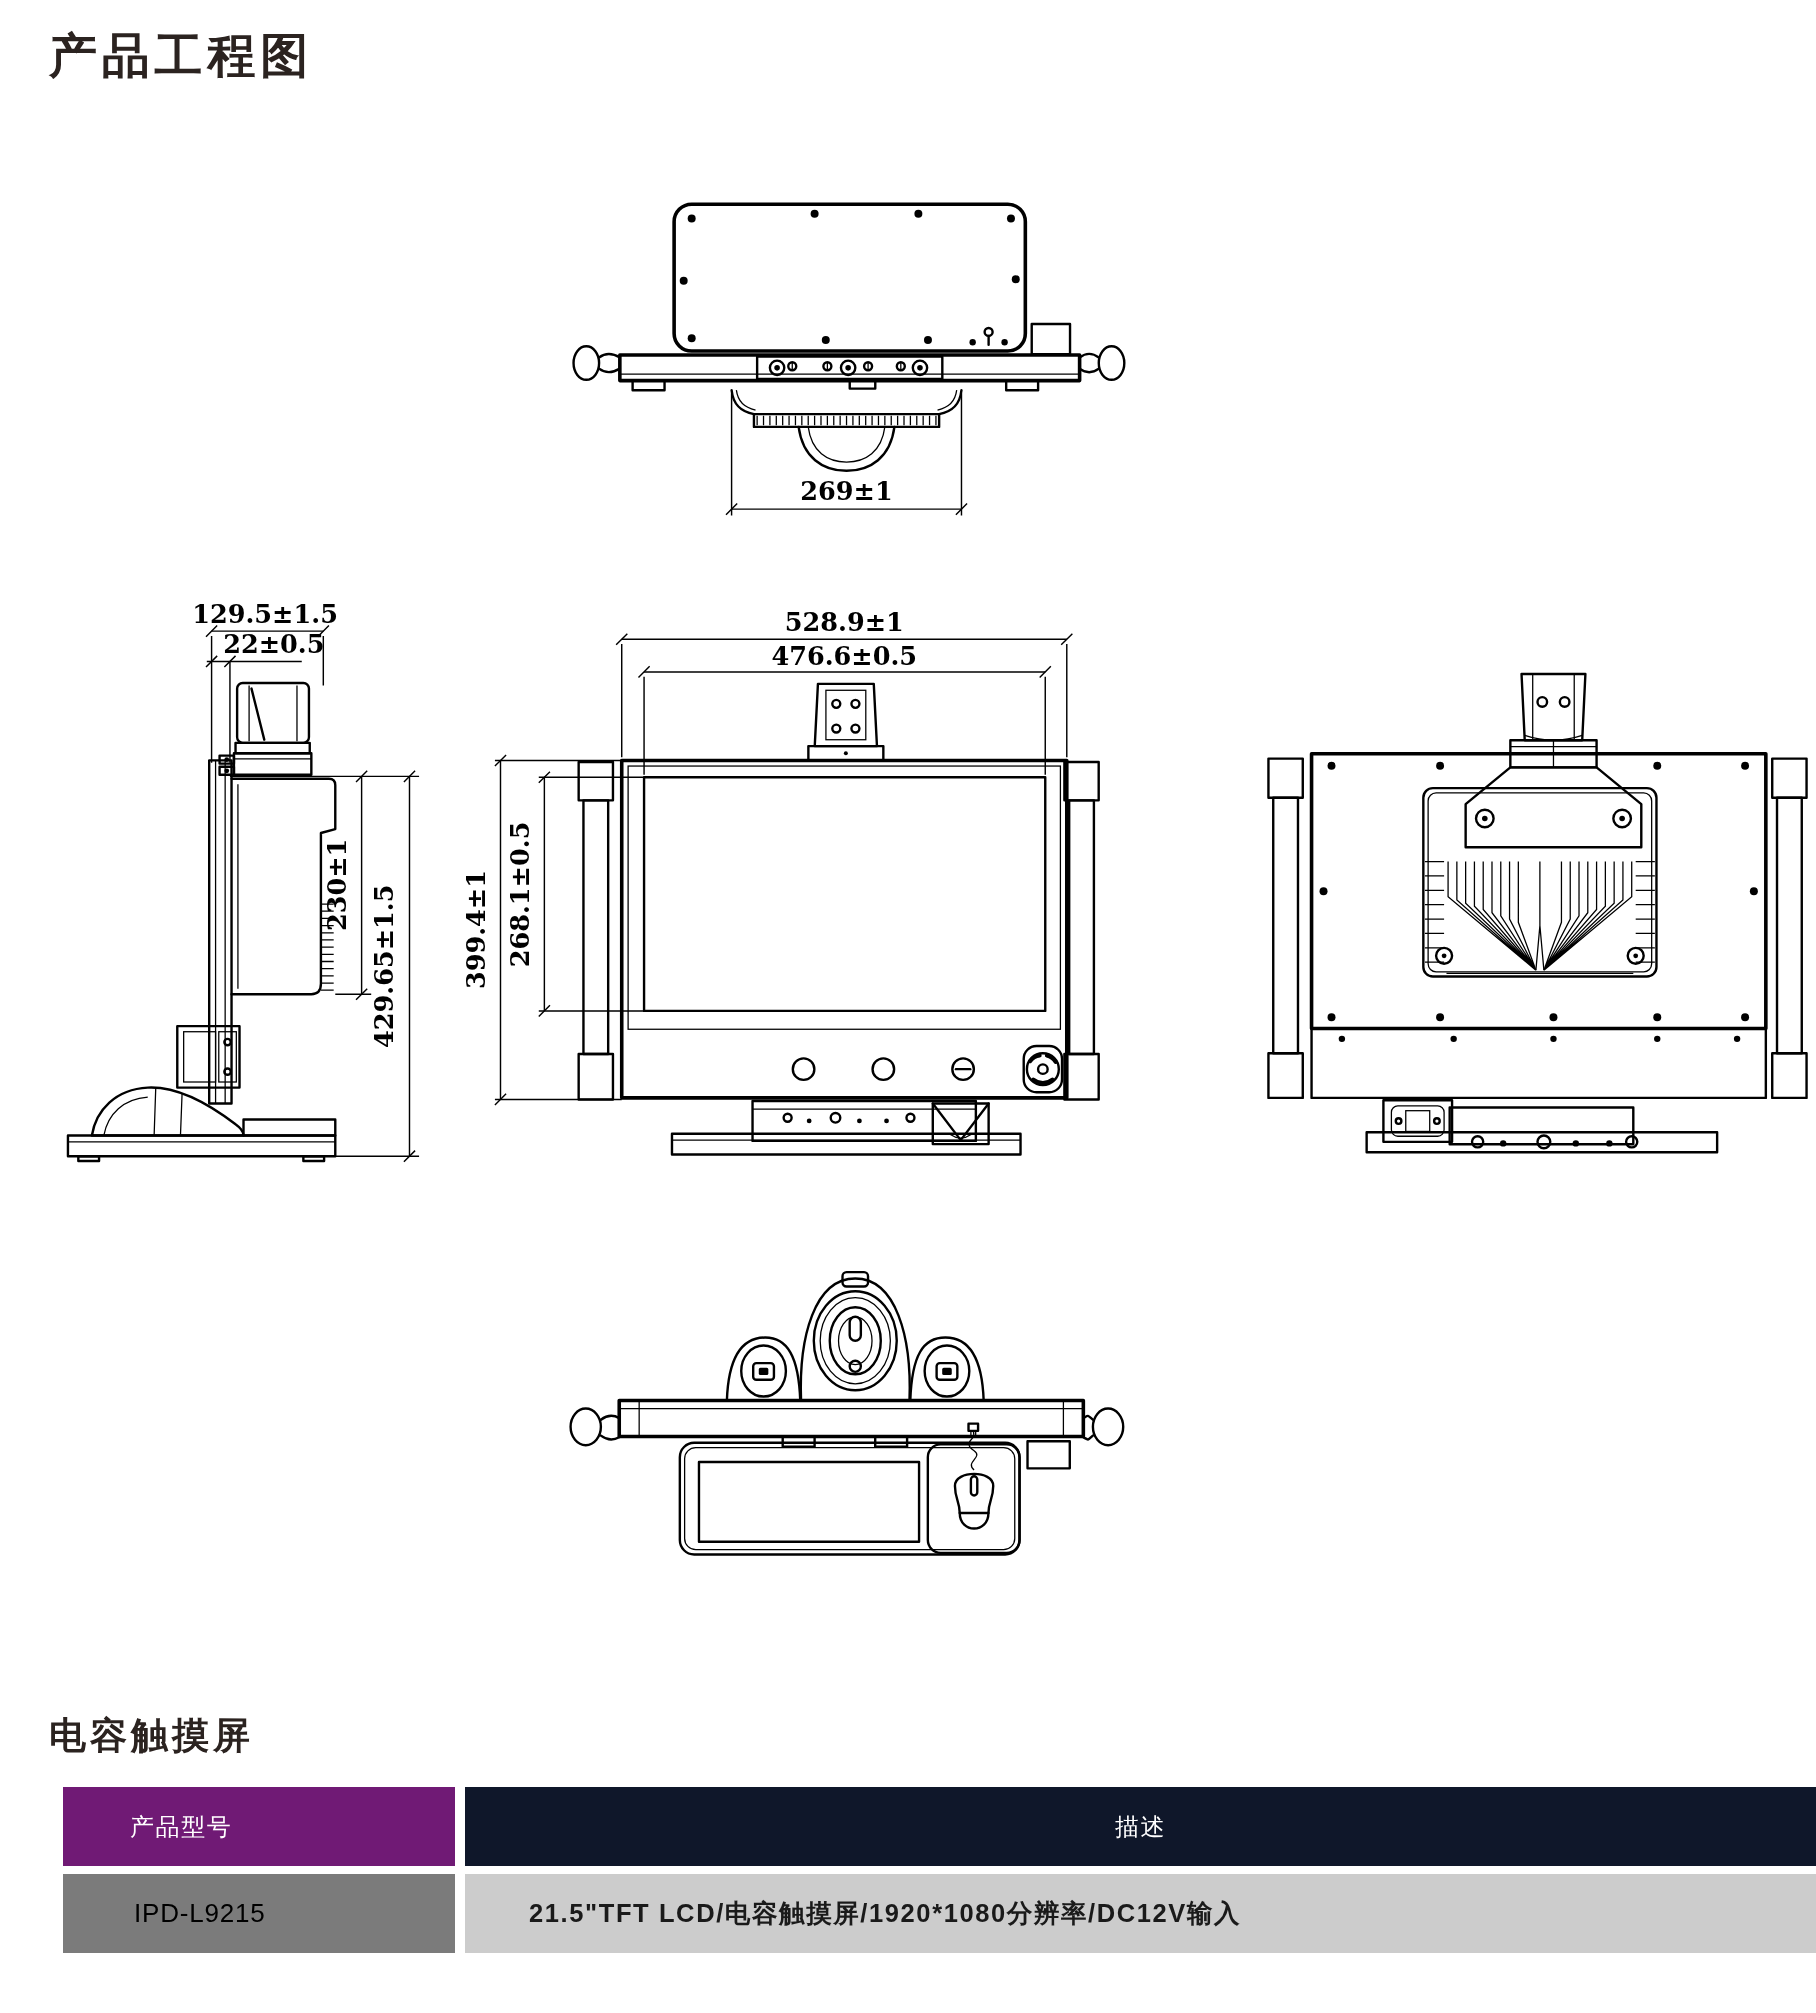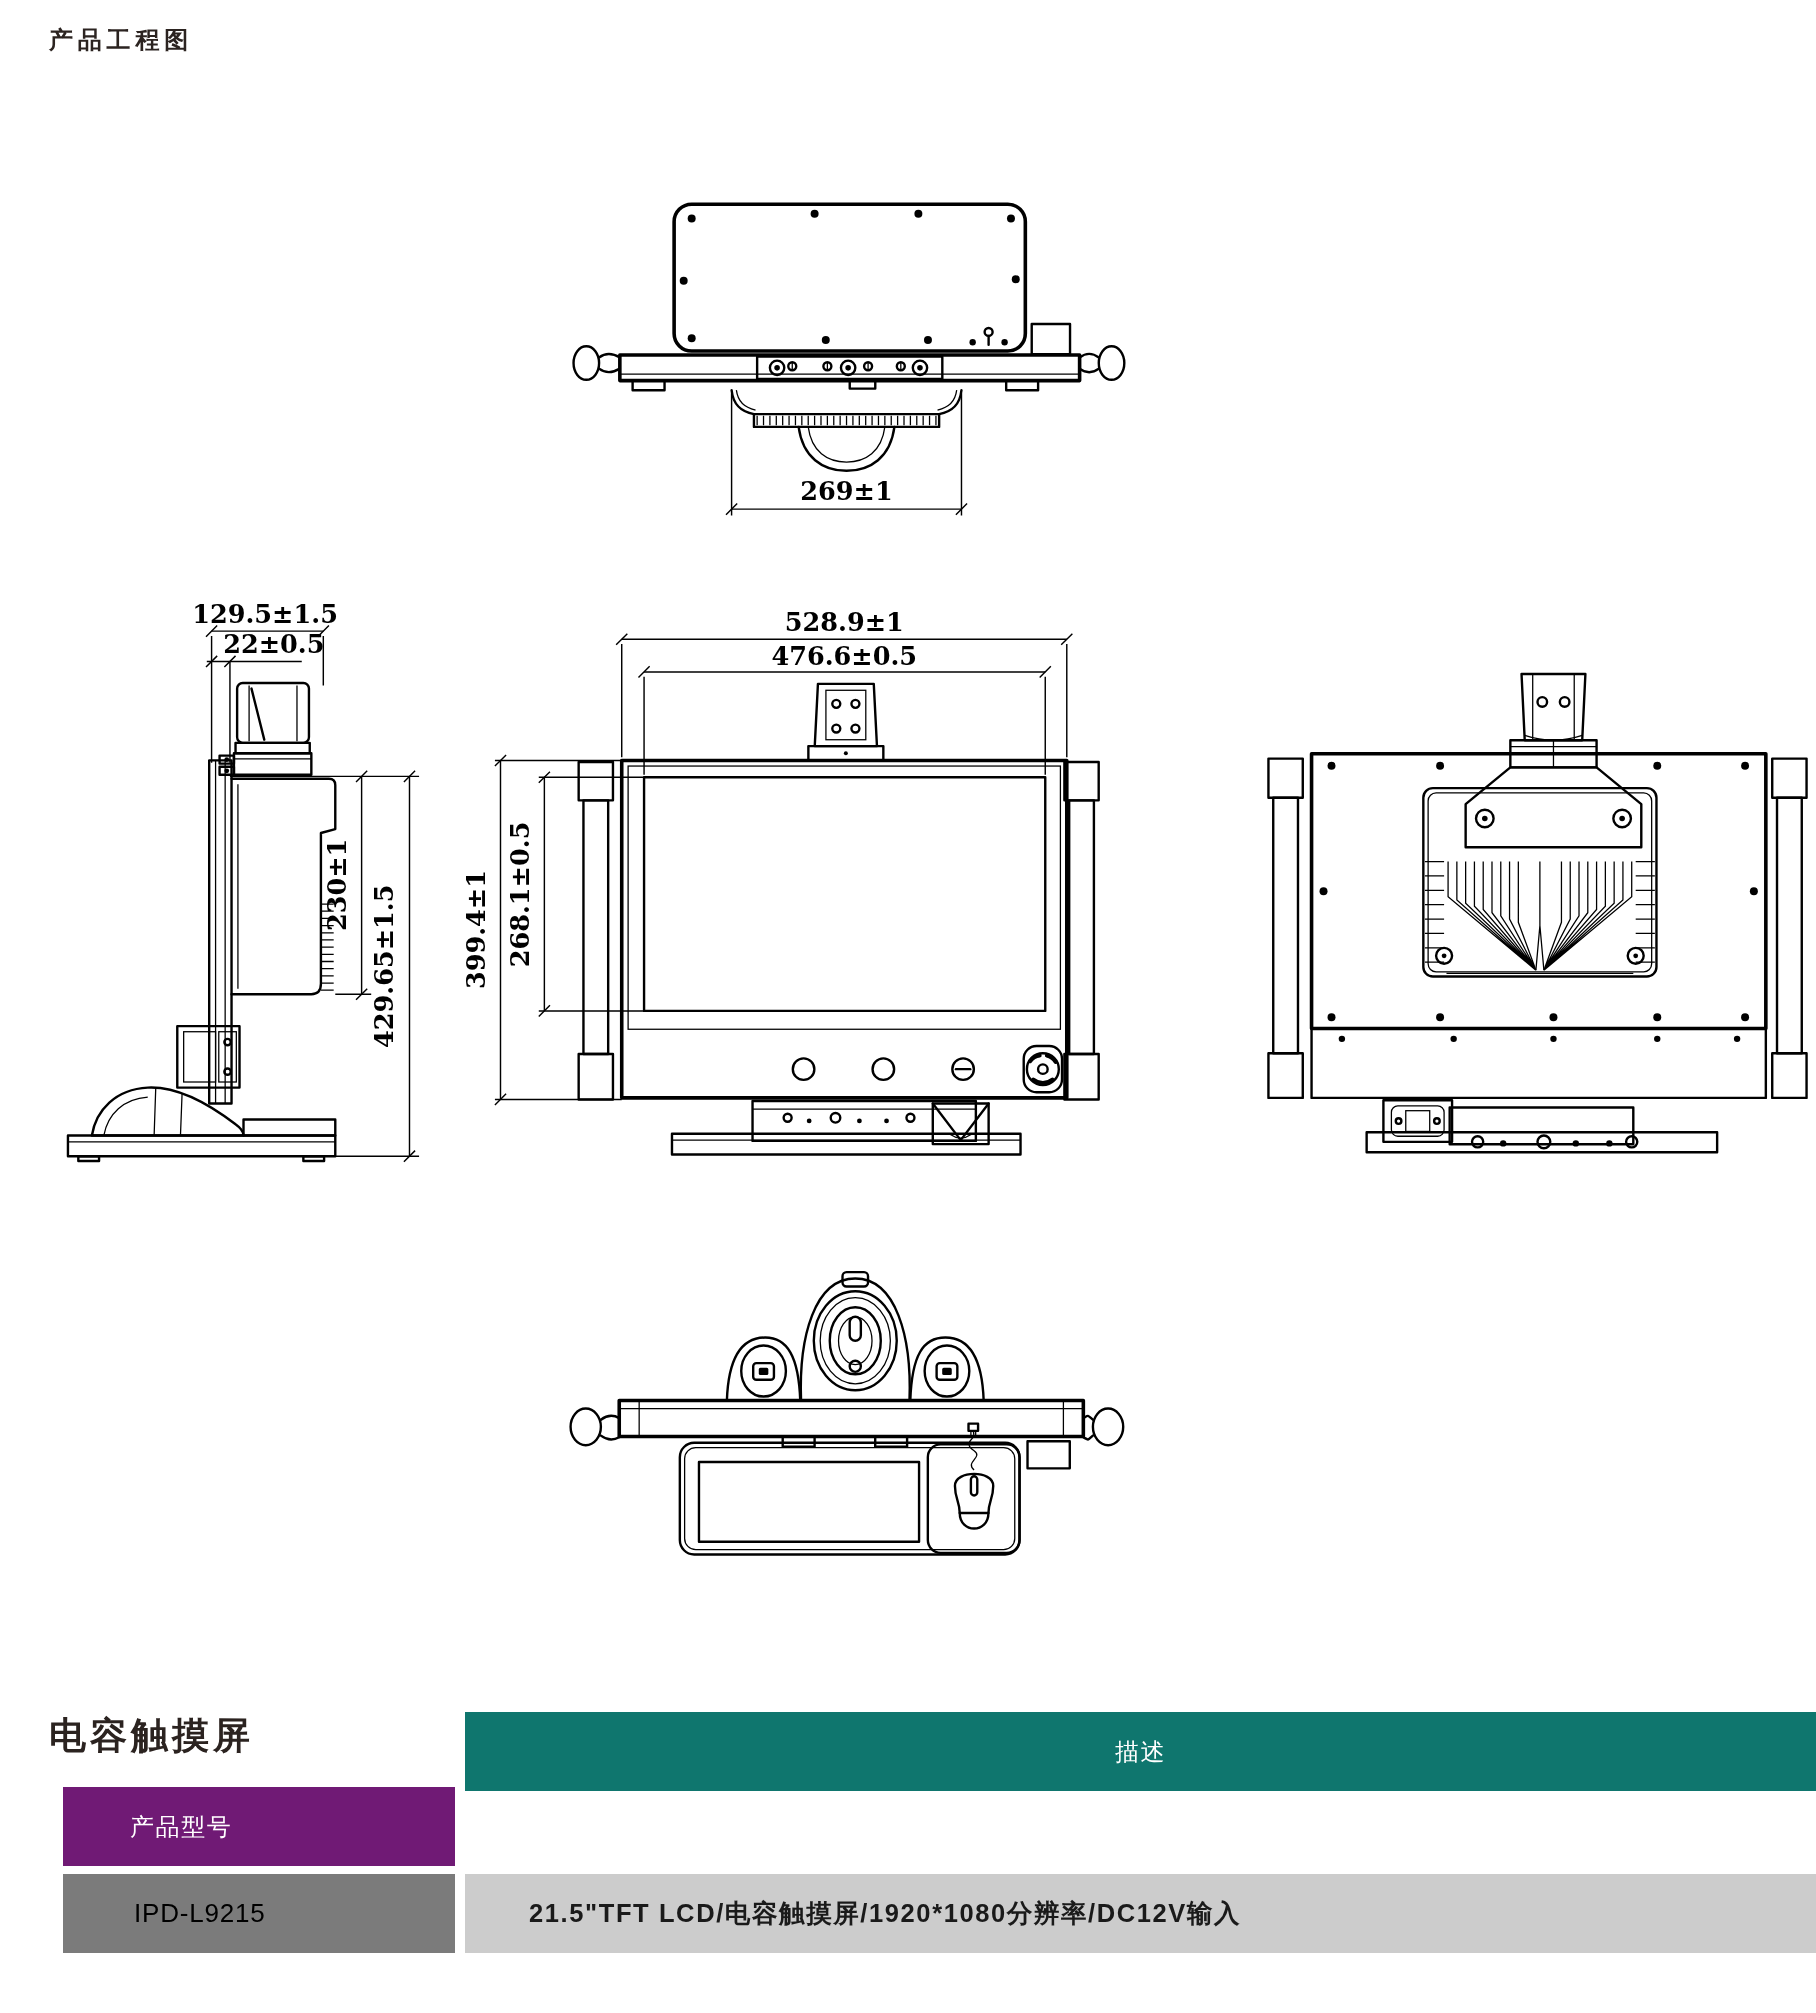--- a/index.html
+++ b/index.html
@@ -1,31 +1,31 @@
 <!DOCTYPE html>
 <html style="font-size:12.8px"><head>
 <meta charset="utf-8">
 <style>
   html,body{margin:0;padding:0;background:#fff;}
   #canvas{position:relative;width:1816px;height:2014px;background:#ffffff;overflow:hidden;
           font-family:"Liberation Sans","DejaVu Sans",sans-serif;}
   .sec-title{position:absolute;left:49px;font-weight:700;color:#2b2320;letter-spacing:4.8px;white-space:nowrap;}
-  #title1{top:24px;font-size:24px;}
+  #title1{top:24px;font-size:48px;}
   #title2{top:1711px;font-size:37px;letter-spacing:4px;}
   svg.view{position:absolute;overflow:visible;}
   .ln{fill:none;stroke:#000;stroke-width:3;stroke-linejoin:round;stroke-linecap:round;}
   .lw{fill:none;stroke:#000;stroke-width:4.5;stroke-linejoin:round;}
   .tn{fill:none;stroke:#000;stroke-width:1.6;}
   .dm{fill:none;stroke:#000;stroke-width:1.8;}
   .fl{fill:#000;stroke:none;}
   text.dt{font-family:"DejaVu Serif","Liberation Serif",serif;font-weight:700;font-size:32px;fill:#000;}
   
   .tcell{position:absolute;display:flex;align-items:center;}
   .t-head-model{left:63px;top:1787px;width:392px;height:79px;background:#701a75;}
-  .t-head-desc{left:465px;top:1712px;width:1351px;height:79px;background:#0f766e;justify-content:center;}
+  .t-head-desc{left:465px;top:1787px;width:1351px;height:79px;background:#0f172a;justify-content:center;}
   .t-row-model{left:63px;top:1874px;width:392px;height:79px;background:#7b7b7b;}
   .t-row-desc{left:465px;top:1874px;width:1351px;height:79px;background:#cccccc;}
   .th-text{color:#ffffff;font-size:24px;letter-spacing:1.6px;}
   .t-head-model .th-text{padding-left:67px;}
   .model-text{color:#000000;font-size:26px;padding-left:71px;letter-spacing:0.8px;}
   .desc-text{color:#1a1a1a;font-size:25.5px;font-weight:600;letter-spacing:1.6px;padding-left:64px;white-space:nowrap;}
 </style>
 </head>
 <body>
 

